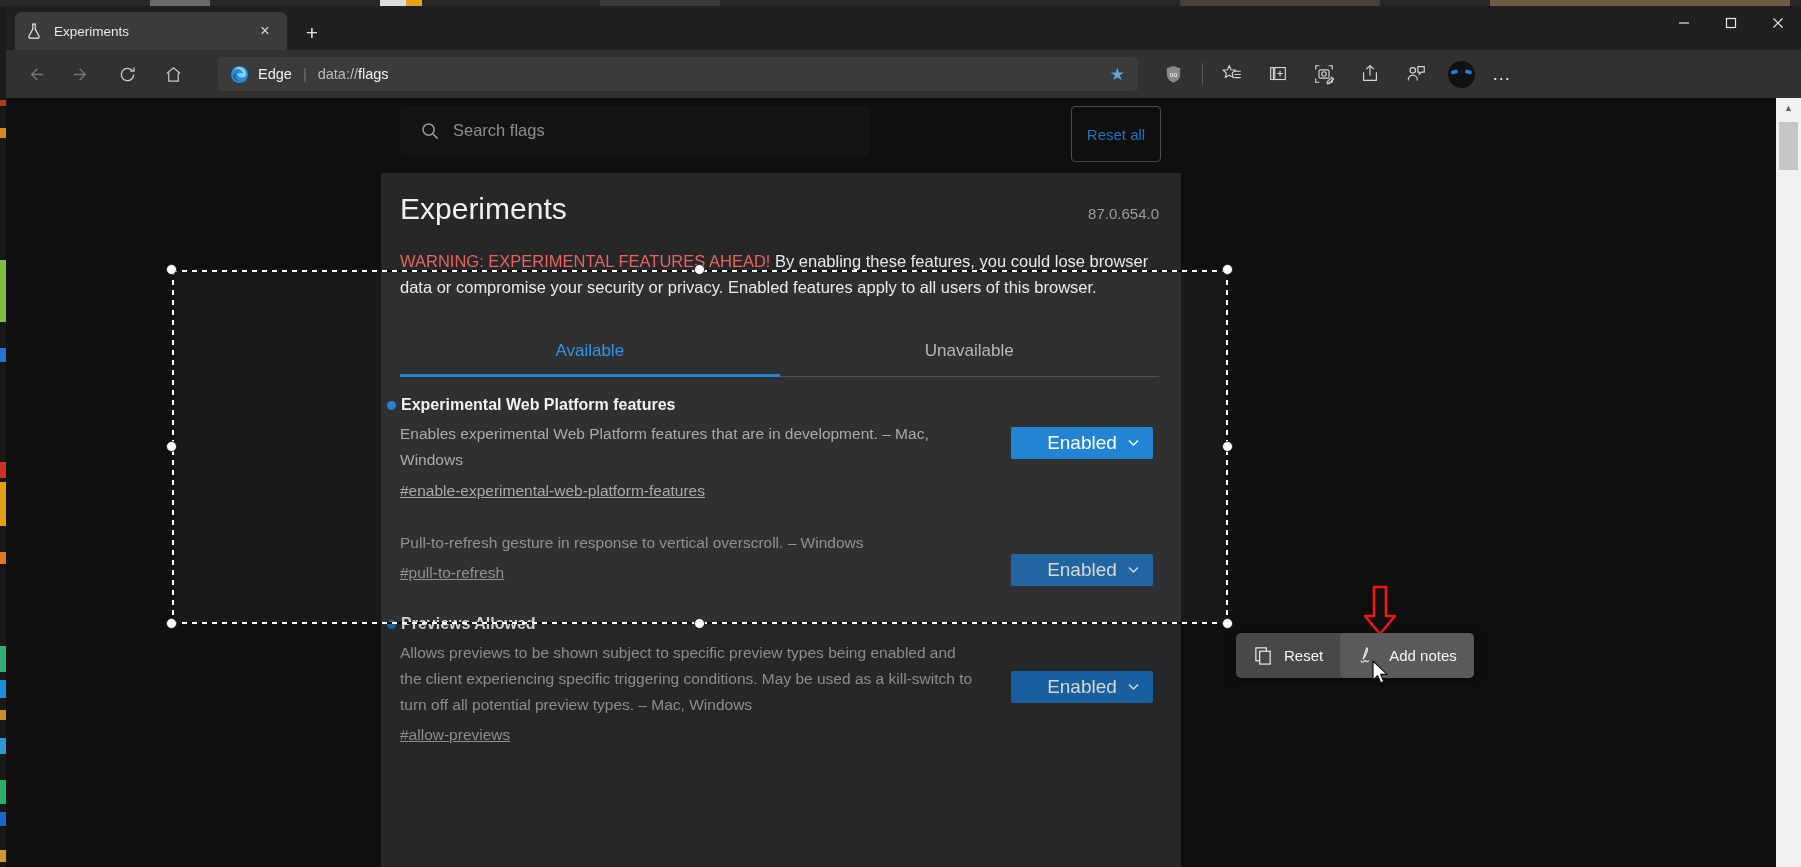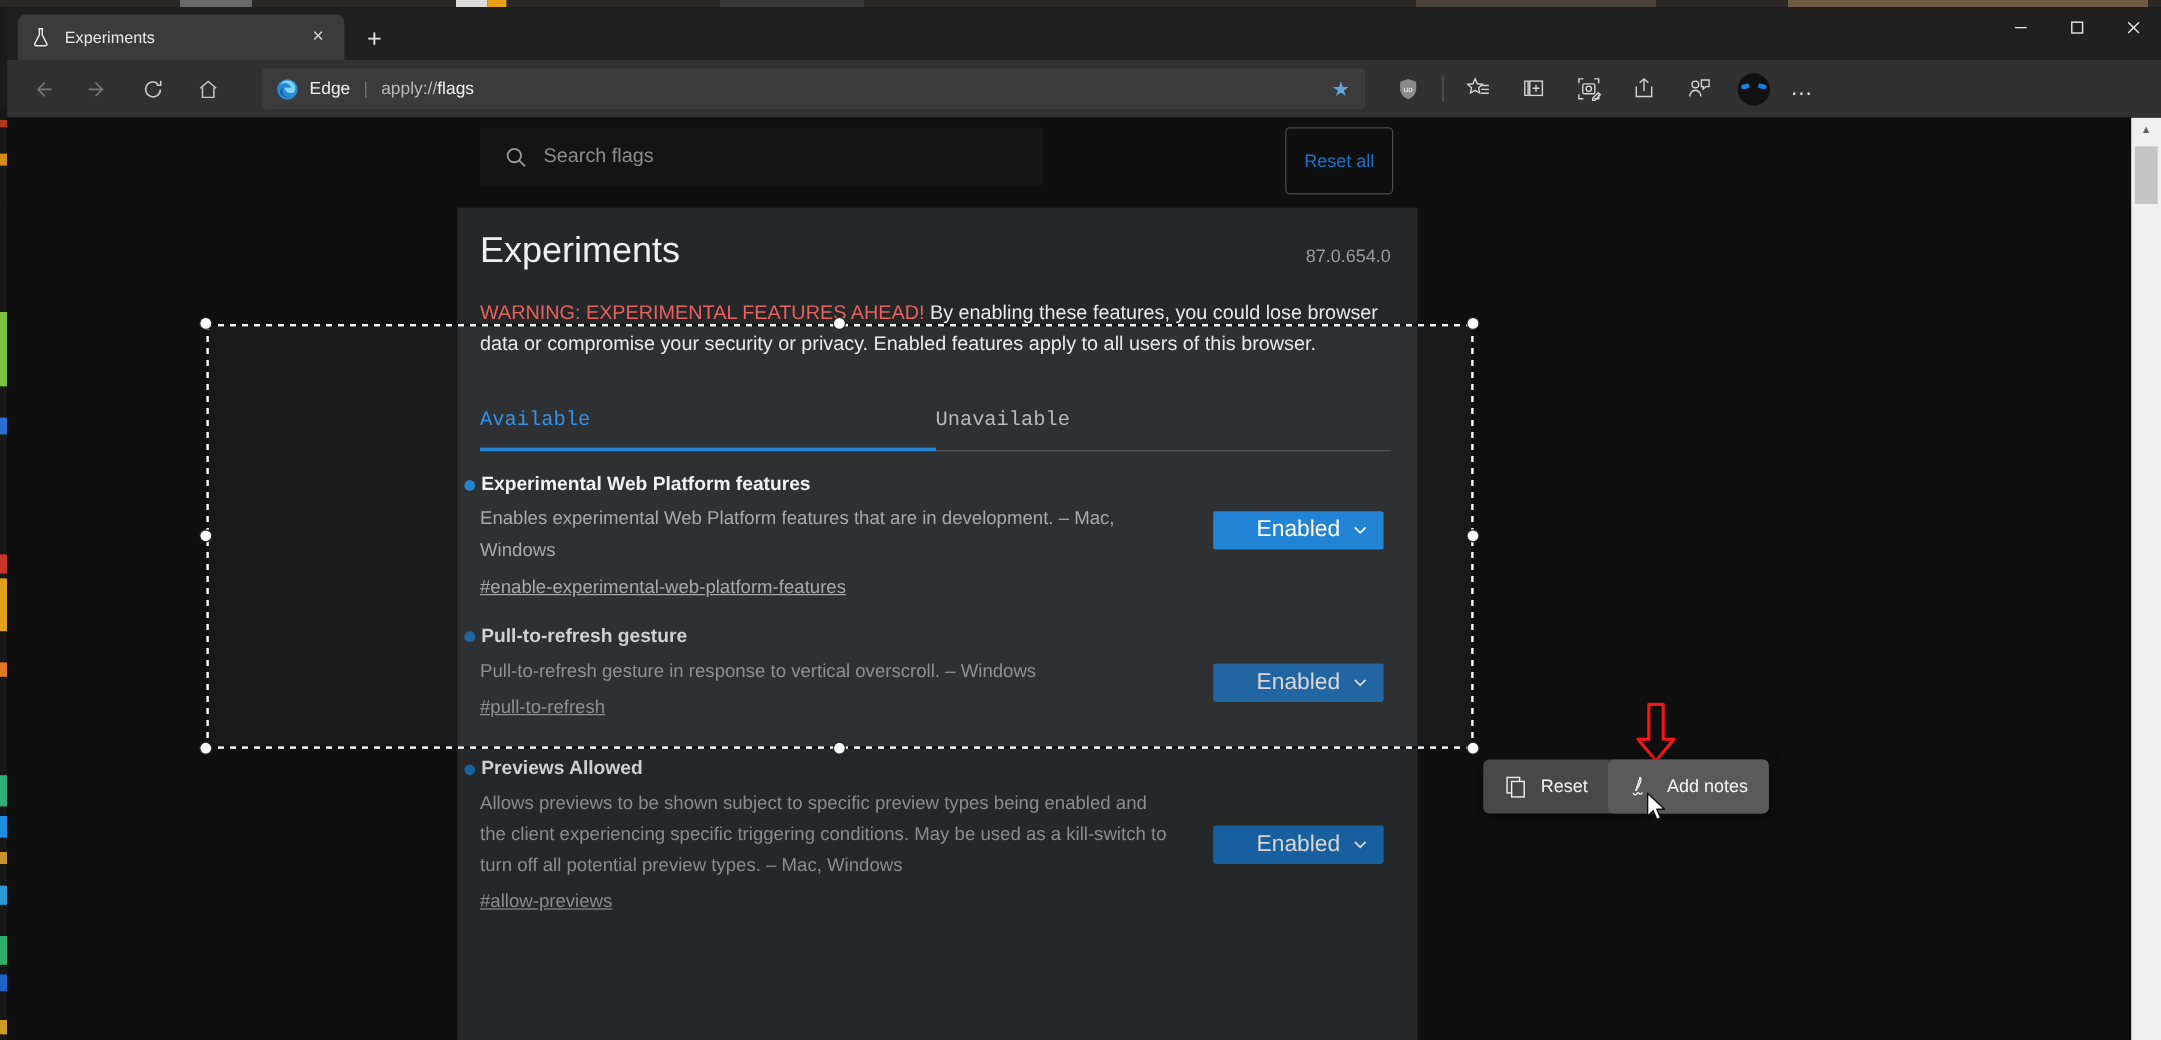--- a/index.html
+++ b/index.html
@@ -181,23 +181,23 @@
   .warn {
     margin-top: 22px; color: #e9e9e9; font-size: 16.5px; line-height: 1.55;
   }
   .warn b { color: #e8635e; font-weight: 400; }
 
   .tabs-row {
     margin-top: 28px; display: flex;
     border-bottom: 1px solid #4a4a4a;
   }
   .ftab {
-    flex: 1 1 0; padding: 13px 0 15px;
+    flex: 1 1 0; text-align: center; padding: 13px 0 15px;
     font-size: 17px; color: #b5b5b5;
-    position: relative; cursor: pointer; font-family: Liberation Mono, monospace;
+    position: relative; cursor: pointer;
   }
   .ftab.active { color: #2a8fe8; }
   .ftab.active::after {
     content: ""; position: absolute; left: 0; right: 0; bottom: -1px;
     height: 3px; background: #1a7fd4;
   }
 
   .flag {
     position: relative; padding: 19px 0 4px 0;
   }
@@ -381,21 +381,21 @@
     <div class="omnibox">
       <span class="edge-logo">
         <svg viewBox="0 0 20 20" width="19" height="19">
           <circle cx="10" cy="10" r="9" fill="#2b8ad8"></circle>
           <path d="M3.5 12.6c1.6 3.6 5.3 5.2 8.9 4.2-2.9.3-5.6-1-6.6-3.4-1-2.4.3-4.6 2-5.6-2.2.4-4 1.9-4.3 4.8z" fill="#0f5aa6"></path>
           <path d="M9.2 2.2c-2.6.3-4.8 1.9-5.9 4.1 1.6-1.9 4.3-2.6 6.9-1.5 2 .9 3 2.5 3.2 3.8h-6c.2 2.8 2.6 4.6 5.4 4.6 1.3 0 2.4-.3 3.2-.8.6-1 .9-2.2.9-3.5 0-3.8-3.3-6.9-7.7-6.7z" fill="#7fd4ef"></path>
         </svg>
       </span>
       <span class="omni-brand">Edge</span>
       <span class="omni-sep">|</span>
-      <span class="omni-url"><span>apply://</span><b>flags</b></span>
+      <span class="omni-url"><span>data://</span><b>flags</b></span>
       <span class="omni-spacer"></span>
       <span class="star">★</span>
     </div>
 
     <div class="tb-icons">
       <div class="tbi">
         <svg width="21" height="21" viewBox="0 0 22 22">
           <path d="M11 2l7 2.4v6.1c0 4.3-3 7.7-7 9.1-4-1.4-7-4.8-7-9.1V4.4L11 2z" fill="#8a8a8a"></path>
           <text x="11" y="13.6" font-size="7" fill="#fff" text-anchor="middle" font-family="Liberation Sans, sans-serif">uo</text>
         </svg>
@@ -489,24 +489,20 @@
                 <span>Enabled</span>
                 <span class="chev">
                   <svg width="11" height="8" viewBox="0 0 11 8" fill="none" stroke="#fff" stroke-width="1.5">
                       <path d="M1 1.5L5.5 6 10 1.5"></path>
                     </svg>
                 </span>
               </div>
             </div>
 
             <div class="flag dim">
-              <div class="flag-head">
-                <span class="bullet"></span>
-                <span class="flag-name">Pull-to-refresh gesture</span>
-              </div>
               <div class="flag-desc">Pull-to-refresh gesture in response to vertical overscroll. – Windows</div>
               <a class="flag-link" href="#">#pull-to-refresh</a>
               <div class="flag-select">
                 <span>Enabled</span>
                 <span class="chev">
                   <svg width="11" height="8" viewBox="0 0 11 8" fill="none" stroke="#d7d7d7" stroke-width="1.5">
                       <path d="M1 1.5L5.5 6 10 1.5"></path>
                     </svg>
                 </span>
               </div>

